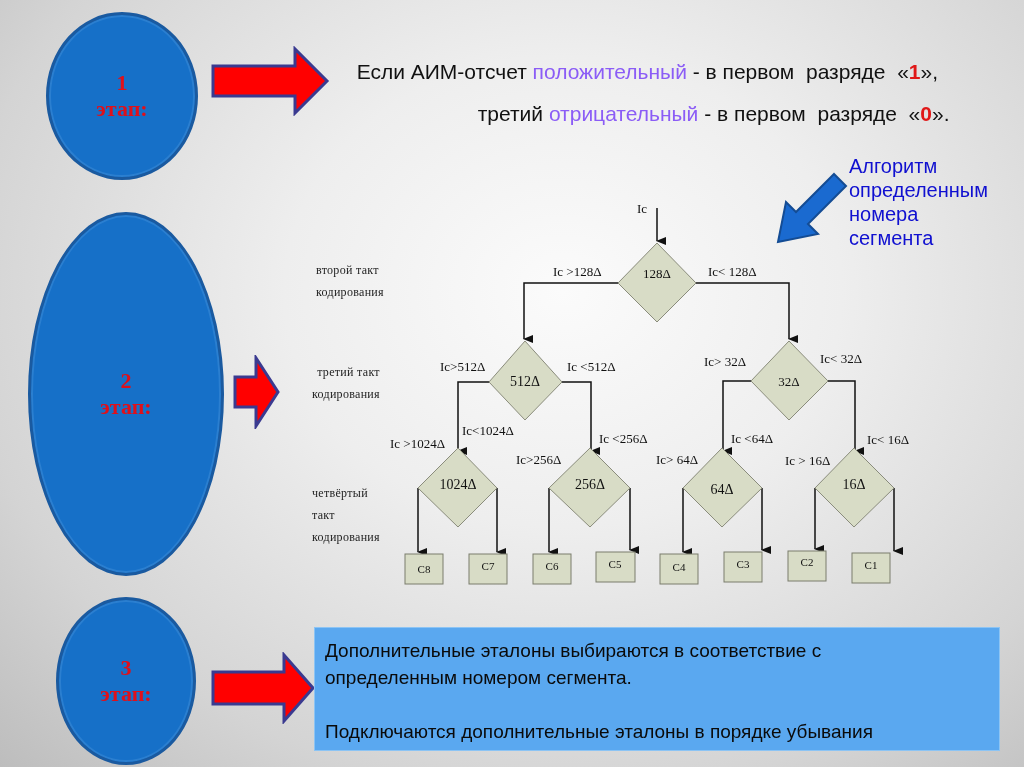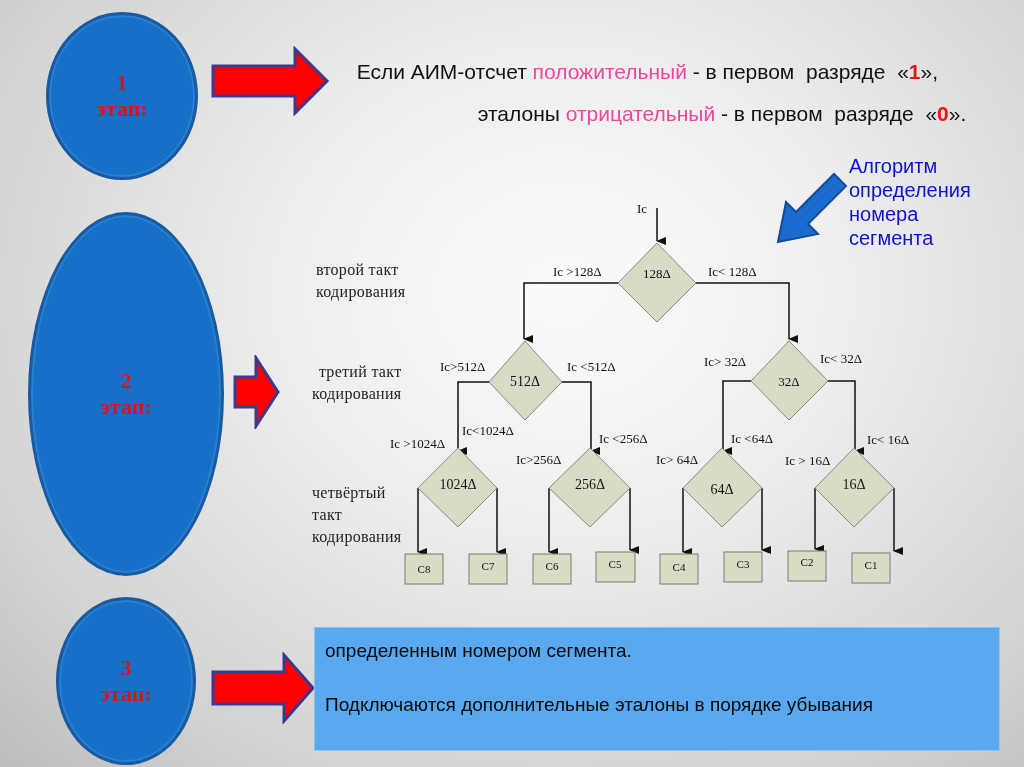--- a/index.html
+++ b/index.html
@@ -11,24 +11,24 @@
   .abs { position: absolute; }
   .stage {
     position: absolute; border-radius: 50%;
     background: #1670c8; border: 3px solid #1a5aa0;
     box-shadow: inset 0 0 0 2px #2b7fd0;
     display: flex; flex-direction: column; align-items: center; justify-content: center;
     color: #e0101a; font-family: "Liberation Serif", serif; font-weight: bold; font-size: 22px; line-height: 26px;
     text-align: center;
   }
   .top-line { font-size: 21px; color: #111; white-space: pre; }
-  .red { color: #ec4899; }
+  .red { color: #8b5cf6; }
   .redb { color: #e01818; font-weight: bold; }
   .algo { color: #1010d0; font-size: 20px; line-height: 24px; }
-  .step-label { font-family: "Liberation Serif", serif; font-size: 16px; color: #222; line-height: 22px; letter-spacing: 0.3px; }
+  .step-label { font-family: "Liberation Serif", serif; font-size: 12px; color: #222; line-height: 22px; letter-spacing: 0.3px; }
   .info-box {
     position: absolute; left: 314px; top: 627px; width: 686px; height: 124px;
     background: #5aa8f0; border: 1px solid #8cc4f4;
     font-size: 19px; color: #0a0a0a; box-sizing: border-box; padding: 9px 10px; line-height: 27px;
   }
   svg text { font-family: "Liberation Serif", serif; fill: #111; }
 </style>
 </head>
 <body>
 
@@ -37,29 +37,29 @@
   <span>этап:</span>
 </div>
 <svg class="abs" style="left:210px; top:46px;" width="120" height="70" viewBox="0 0 120 70">
   <polygon points="3,20 85,20 85,3 117,35 85,67 85,50 3,50" fill="#ff0000" stroke="#3a3a90" stroke-width="3"></polygon>
 </svg>
 
 <div class="abs top-line" style="left:345px; top:36px;">
   <span>Если АИМ-отсчет </span><span class="red">положительный</span><span> - в первом  разряде  «</span><span class="redb">1</span><span>»,</span>
 </div>
 <div class="abs top-line" style="left:466px; top:78px;">
-  <span>эталоны </span><span class="red">отрицательный</span><span> - в первом  разряде  «</span><span class="redb">0</span><span>».</span>
+  <span>третий </span><span class="red">отрицательный</span><span> - в первом  разряде  «</span><span class="redb">0</span><span>».</span>
 </div>
 
 <svg class="abs" style="left:772px; top:168px;" width="80" height="80" viewBox="0 0 80 80">
   <polygon points="62,6 74,18 36,56 46,66 6,74 14,34 24,44" fill="#1a6ad0" stroke="#144c94" stroke-width="2"></polygon>
 </svg>
 <div class="abs algo" style="left:849px; top:154px;">
   <div>Алгоритм</div>
-  <div>определения</div>
+  <div>определенным</div>
   <div>номера</div>
   <div>сегмента</div>
 </div>
 
 <div class="stage" style="left:28px; top:212px; width:190px; height:358px;">
   <span>2</span>
   <span>этап:</span>
 </div>
 <svg class="abs" style="left:232px; top:355px;" width="50" height="74" viewBox="0 0 50 74">
   <polygon points="3,22 24,22 24,3 46,37 24,71 24,52 3,52" fill="#ff0000" stroke="#3a3a90" stroke-width="3"></polygon>
@@ -166,16 +166,17 @@
 
 <div class="stage" style="left:56px; top:597px; width:134px; height:162px;">
   <span>3</span>
   <span>этап:</span>
 </div>
 <svg class="abs" style="left:210px; top:652px;" width="106" height="72" viewBox="0 0 106 72">
   <polygon points="3,20 74,20 74,3 103,36 74,69 74,52 3,52" fill="#ff0000" stroke="#3a3a90" stroke-width="3"></polygon>
 </svg>
 
 <div class="info-box">
+  <div>Дополнительные эталоны  выбираются в  соответствие с</div>
   <div>определенным номером сегмента.</div>
   <div style="height:27px;"></div>
   <div>Подключаются дополнительные эталоны в порядке убывания</div>
 </div>
 
 </body></html>

